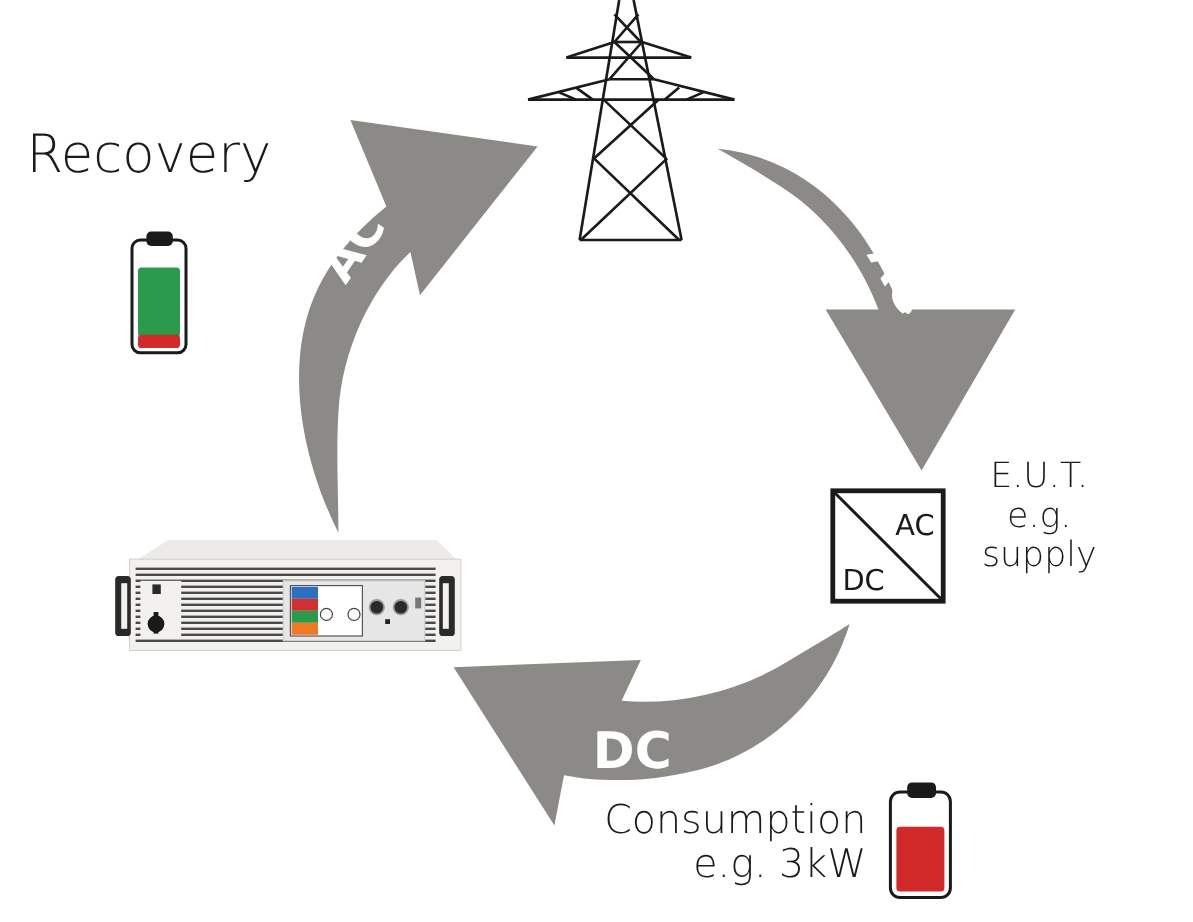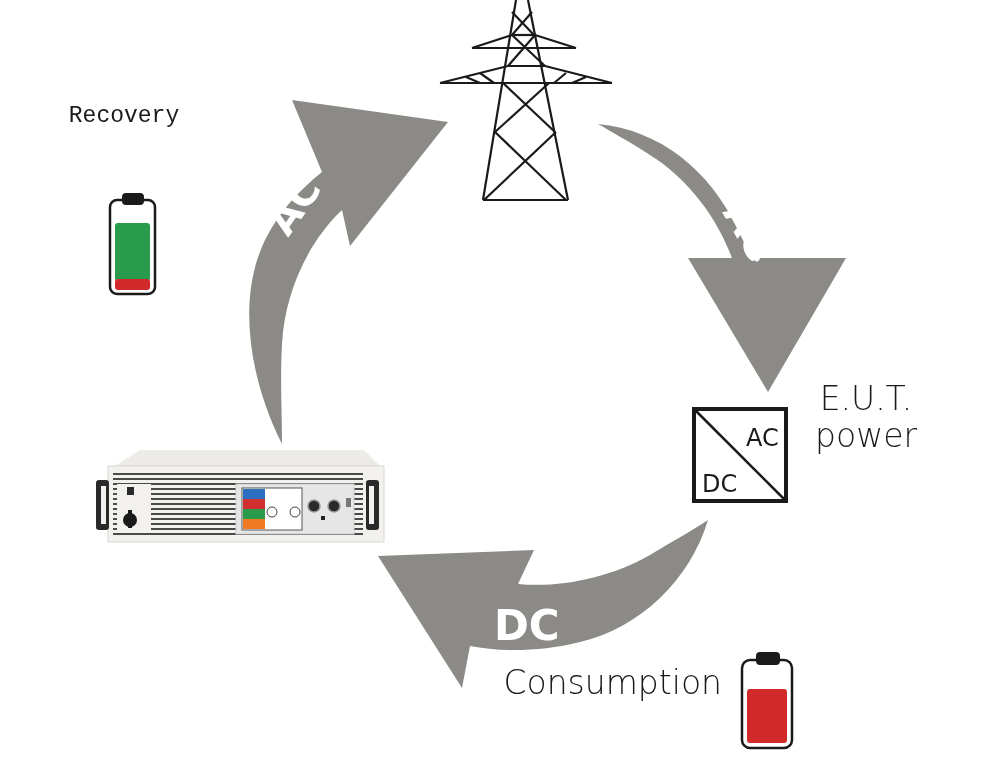--- a/index.html
+++ b/index.html
@@ -1,20 +1,20 @@
 <!DOCTYPE html>
 <html><head>
 <meta charset="utf-8">
 <style>
   html, body { margin:0; padding:0; background:#ffffff; }
   body { width:994px; height:768px; position:relative; overflow:hidden; font-family:"DejaVu Sans", sans-serif; color:#1a1a1a; }
   svg.stage { position:absolute; left:0; top:0; }
   .lbl { position:absolute; text-align:center; font-weight:300; line-height:1.12; white-space:nowrap; }
-  #recovery-label { left:14px; top:104px; width:220px; font-size:23px;font-family:Liberation Mono, monospace; }
-  #eut-label { left:796px; top:380px; width:140px; font-size:33px; line-height:1.13; }
+  #recovery-label { left:14px; top:104px; width:220px; font-size:44px; }
+  #eut-label { left:796px; top:380px; width:140px; font-size:29px; line-height:1.13; }
   #consumption-label { left:490px; top:665px; width:232px; font-size:33px;text-align:right; }
   .arrowtxt { font-family:"DejaVu Sans", sans-serif; font-weight:bold; fill:#ffffff; }
   .small { font-family:"DejaVu Sans", sans-serif; fill:#1a1a1a; }
 </style>
 </head>
 <body>
 
 <svg class="stage" width="994" height="768" viewBox="0 0 994 768">
 
   <g>
@@ -122,18 +122,20 @@
     <rect x="321" y="516" width="4" height="4" fill="#222"></rect>
   </g>
 </svg>
 
 <div class="lbl" id="recovery-label">
   <div>Recovery</div>
 </div>
 
 <div class="lbl" id="eut-label">
   <div>E.U.T.</div>
-  <div>power</div>
+  <div>e.g.</div>
+  <div>supply</div>
 </div>
 
 <div class="lbl" id="consumption-label">
   <div>Consumption</div>
+  <div>e.g. 3kW</div>
 </div>
 
 </body></html>

